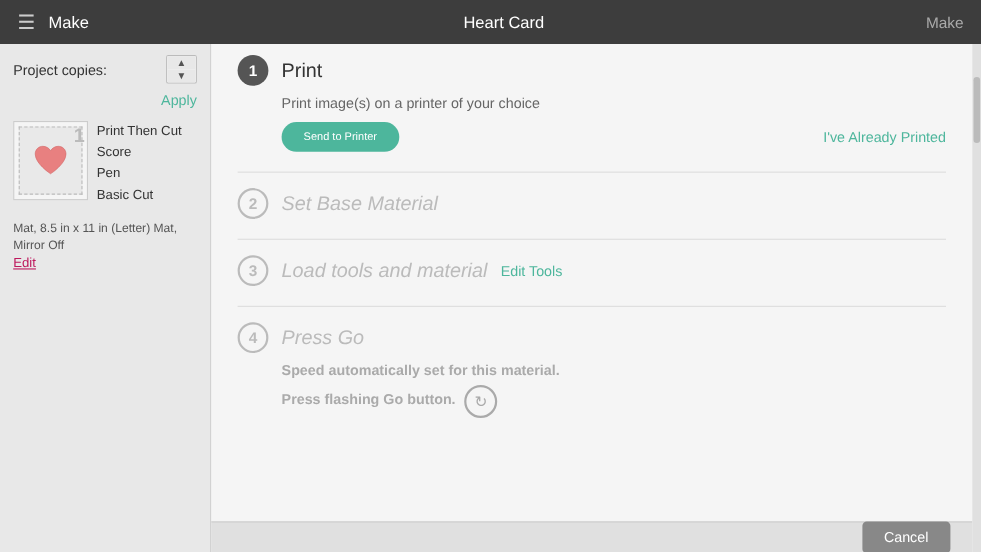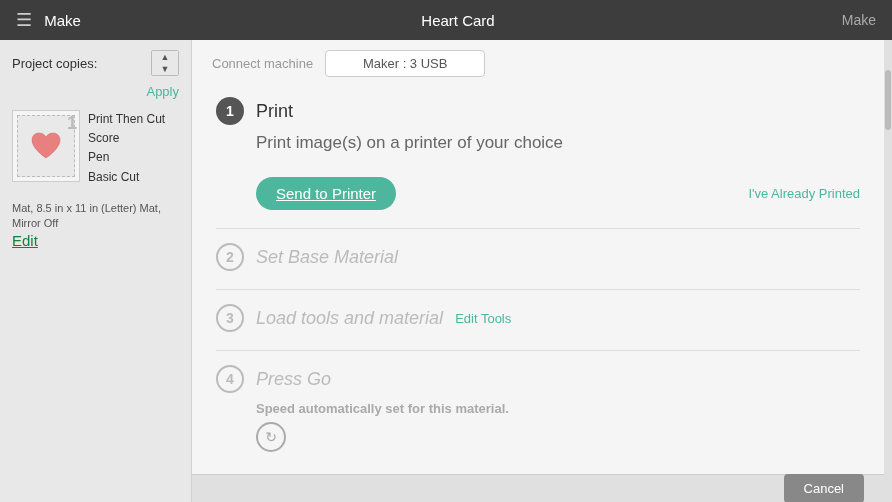--- a/index.html
+++ b/index.html
@@ -94,21 +94,21 @@
     .thumbnail-num {
       position: absolute;
       top: 2px;
       right: 2px;
       font-size: 18px;
       color: #bbb;
       font-weight: bold;
     }
     .project-info { font-size: 12px; color: #333; line-height: 1.6; }
     .project-meta { font-size: 11px; color: #555; margin-top: 6px; line-height: 1.4; }
-    .edit-link { color: #15803d; font-size: 15px; cursor: pointer; text-decoration: underline; }
+    .edit-link { color: #be185d; font-size: 12px; cursor: pointer; text-decoration: underline; }
 
     
     .right-content {
       flex: 1;
       background: #f5f5f5;
       display: flex;
       flex-direction: column;
       overflow: hidden;
     }
 
@@ -162,32 +162,31 @@
     }
     .step-circle.inactive {
       background: transparent;
       border: 2px solid #bbb;
       color: #bbb;
     }
     .step-title { font-size: 18px; color: #333; font-weight: 400; }
     .step-title.inactive { font-size: 18px; color: #bbb; font-weight: 400; font-style: italic; }
 
     .step-body { padding-left: 40px; }
-    .step-desc { font-size: 17px; color: #666; margin-bottom: 24px; }
+    .step-desc { font-size: 13px; color: #666; margin-bottom: 10px; }
 
     
     .send-btn {
       background: #4db69c;
       color: #fff;
       border: none;
       border-radius: 20px;
       padding: 8px 20px;
-      font-size: 15px;
+      font-size: 10px;
       cursor: pointer;
-      text-decoration: underline;
     }
 
     
     .step-row-actions {
       display: flex;
       align-items: center;
       justify-content: space-between;
     }
     .already-printed { color: #4db69c; font-size: 13px; cursor: pointer; }
 
@@ -294,24 +293,20 @@
     </div>
     <div class="project-meta">
       <span>Mat, 8.5 in x 11 in (Letter) Mat, Mirror Off</span>
     </div>
     <span class="edit-link">Edit</span>
   </div>
 
   <div style="display:flex; flex:1; flex-direction:column; overflow:hidden;">
     <div class="right-content">
 
-      <div class="connect-bar">
-        <span class="connect-label">Connect machine</span>
-        <div class="connect-input">Maker : 3 USB</div>
-      </div>
 
       <div class="steps-container">
 
         <div class="step">
           <div class="step-header">
             <div class="step-circle">
               <span>1</span>
             </div>
             <span class="step-title">Print</span>
           </div>
@@ -352,20 +347,21 @@
         <div class="step">
           <div class="step-header">
             <div class="step-circle inactive">
               <span>4</span>
             </div>
             <span class="step-title inactive">Press Go</span>
           </div>
           <div class="step-body">
             <p class="press-go-desc">Speed automatically set for this material.</p>
             <div style="display:flex; align-items:center; gap:8px;">
+              <p class="press-go-desc">Press flashing Go button.</p>
               <div class="go-button-circle">↻</div>
             </div>
           </div>
         </div>
 
       </div>
     </div>
 
     <div class="footer">
       <button class="cancel-btn">Cancel</button>

